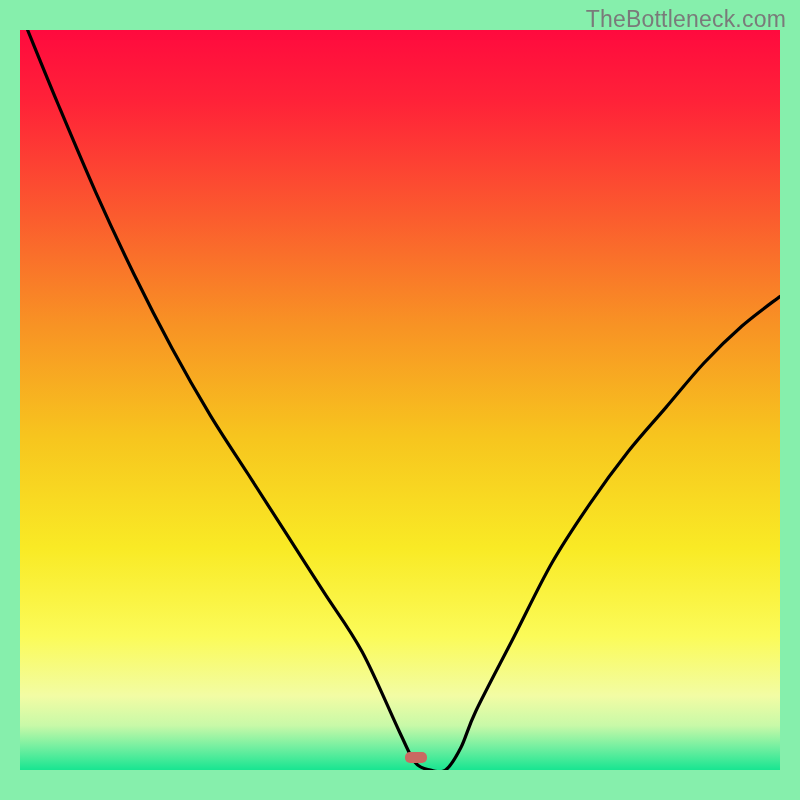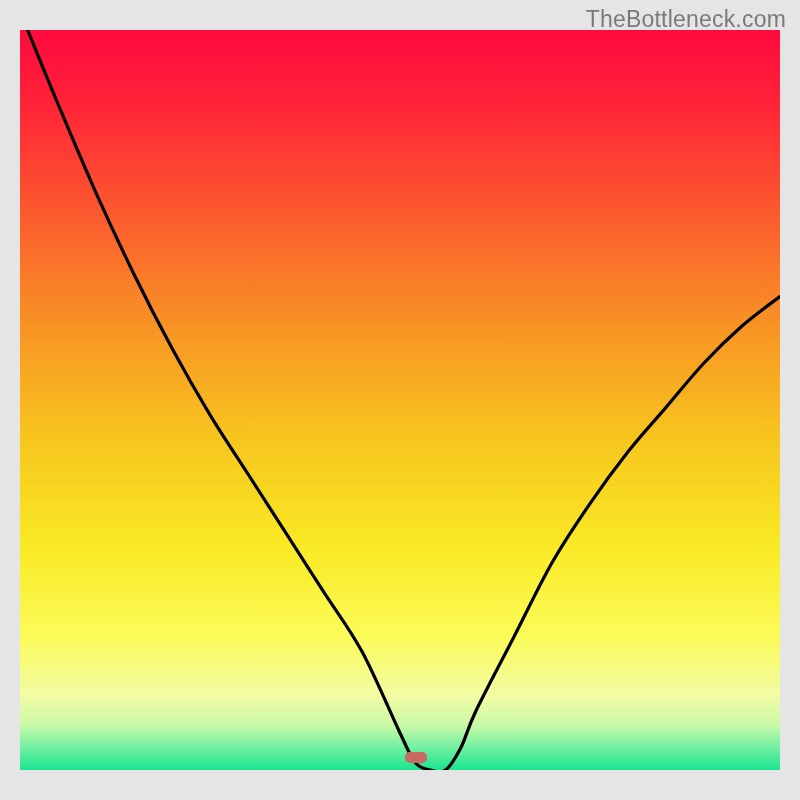--- a/index.html
+++ b/index.html
@@ -8,21 +8,21 @@
     width: 800px;
     height: 800px;
     background: #000;
     font-family: Arial, Helvetica, sans-serif;
     overflow: hidden;
   }
   .frame {
     position: relative;
     width: 800px;
     height: 800px;
-    background: #e5e5e5;
+    background: #86efac;
   }
   .watermark {
     position: absolute;
     top: 6px;
     right: 14px;
     color: #7a7a7a;
     font-size: 23px;
     font-weight: 500;
     letter-spacing: 0.2px;
     z-index: 5;

